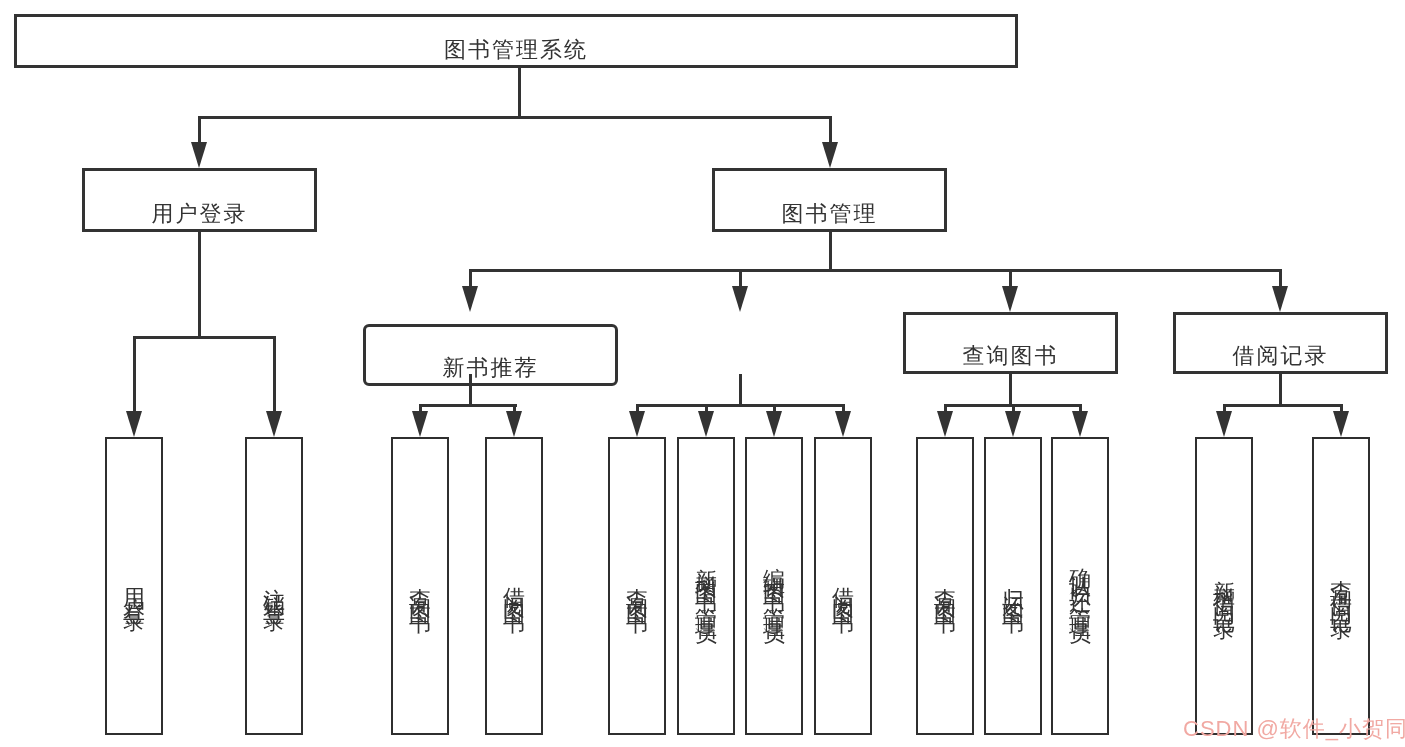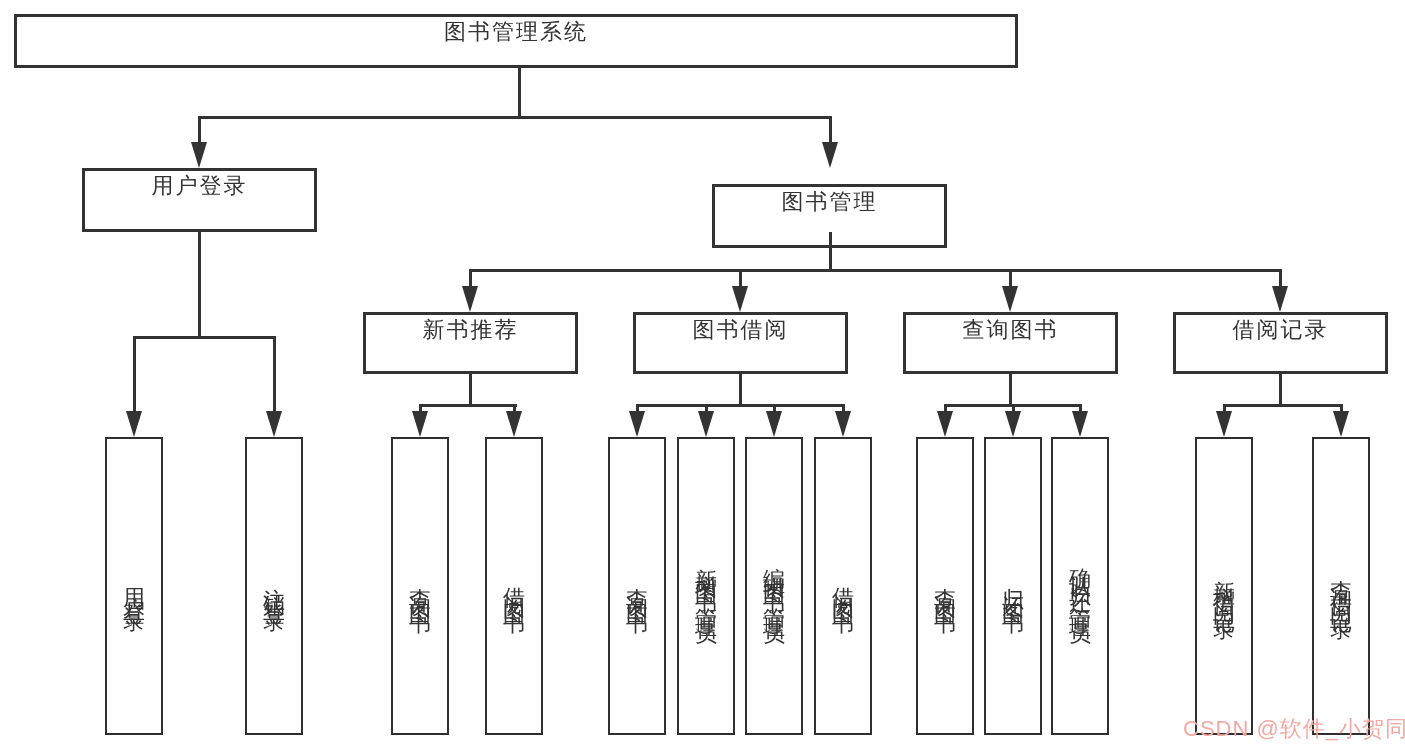--- a/index.html
+++ b/index.html
@@ -9,21 +9,21 @@
     width:1405px;height:747px;
     background:#ffffff;
     font-family:"Liberation Sans","DejaVu Sans",sans-serif;
     color:#333333;
     overflow:hidden;
   }
   .node{
     position:absolute;
     border:3px solid #333333;
     background:#ffffff;
-    display:flex;align-items:flex-start;justify-content:center;
+    display:flex;align-items:flex-end;justify-content:center;
     font-size:22px;
     letter-spacing:2px;
     color:#333333;
   }
   .leaf{
     position:absolute;
     border:2.5px solid #2f2f2f;
     background:#ffffff;
     width:58px;height:298px;
     top:437px;
@@ -69,21 +69,21 @@
   <div class="vline" style="left:518px;top:68px;height:50px;"></div>
   <div class="hline" style="left:198px;top:116px;width:634px;"></div>
   <div class="vline" style="left:198px;top:116px;height:28px;"></div>
   <div class="arrow" style="left:191px;top:142px;"></div>
   <div class="vline" style="left:829px;top:116px;height:28px;"></div>
   <div class="arrow" style="left:822px;top:142px;"></div>
 
   <div class="node" style="left:82px;top:168px;width:235px;height:64px;">
     <span>用户登录</span>
   </div>
-  <div class="node" style="left:712px;top:184px;width:235px;height:64px;">
+  <div class="node" style="left:712px;top:168px;width:235px;height:64px;">
     <span>图书管理</span>
   </div>
 
   <div class="vline" style="left:198px;top:232px;height:106px;"></div>
   <div class="hline" style="left:133px;top:336px;width:143px;"></div>
   <div class="vline" style="left:133px;top:336px;height:78px;"></div>
   <div class="arrow" style="left:126px;top:411px;"></div>
   <div class="vline" style="left:273px;top:336px;height:78px;"></div>
   <div class="arrow" style="left:266px;top:411px;"></div>
 
@@ -91,25 +91,22 @@
   <div class="hline" style="left:469px;top:269px;width:813px;"></div>
   <div class="vline" style="left:469px;top:269px;height:20px;"></div>
   <div class="arrow" style="left:462px;top:286px;"></div>
   <div class="vline" style="left:739px;top:269px;height:20px;"></div>
   <div class="arrow" style="left:732px;top:286px;"></div>
   <div class="vline" style="left:1009px;top:269px;height:20px;"></div>
   <div class="arrow" style="left:1002px;top:286px;"></div>
   <div class="vline" style="left:1279px;top:269px;height:20px;"></div>
   <div class="arrow" style="left:1272px;top:286px;"></div>
 
-  <div class="node" style="left:363px;top:312px;width:215px;height:62px;">
+  <div class="node" style="left:363px;top:324px;width:255px;height:62px;border-radius:6px;">
     <span>新书推荐</span>
-  </div>
-  <div class="node" style="left:633px;top:312px;width:215px;height:62px;">
-    <span>图书借阅</span>
   </div>
   <div class="node" style="left:903px;top:312px;width:215px;height:62px;">
     <span>查询图书</span>
   </div>
   <div class="node" style="left:1173px;top:312px;width:215px;height:62px;">
     <span>借阅记录</span>
   </div>
 
   <div class="vline" style="left:469px;top:374px;height:33px;"></div>
   <div class="hline" style="left:419px;top:404px;width:98px;"></div>

